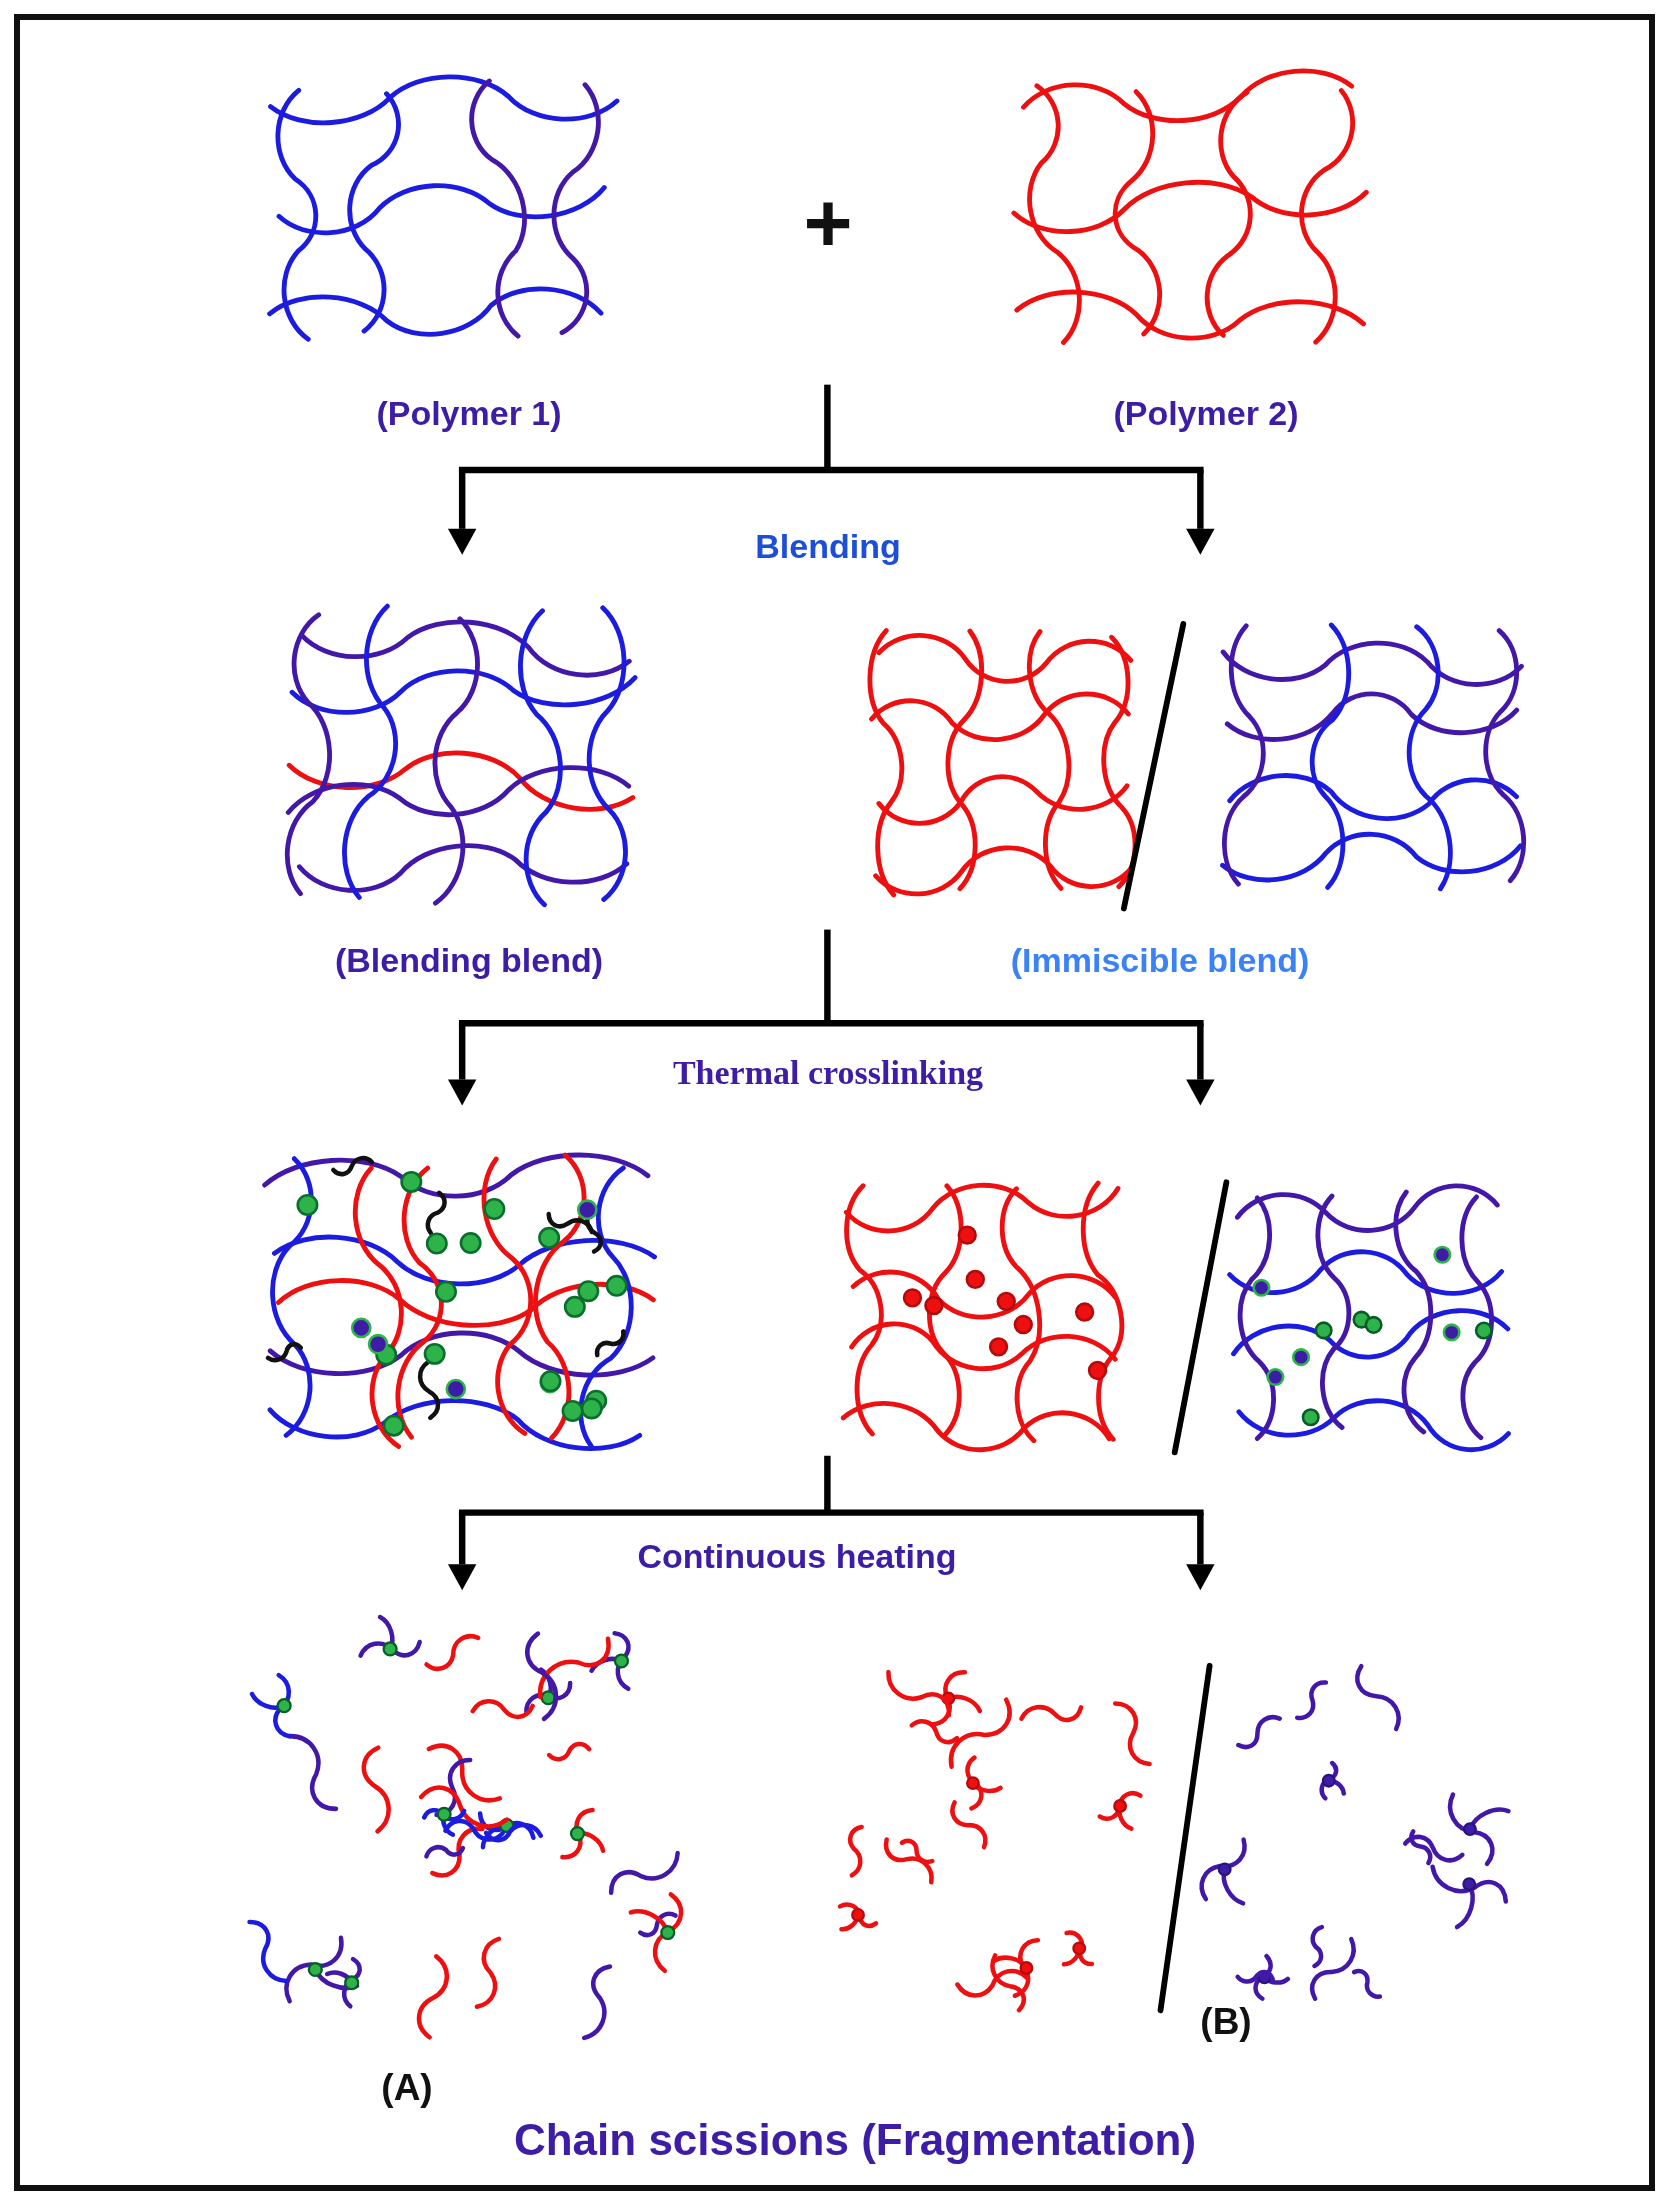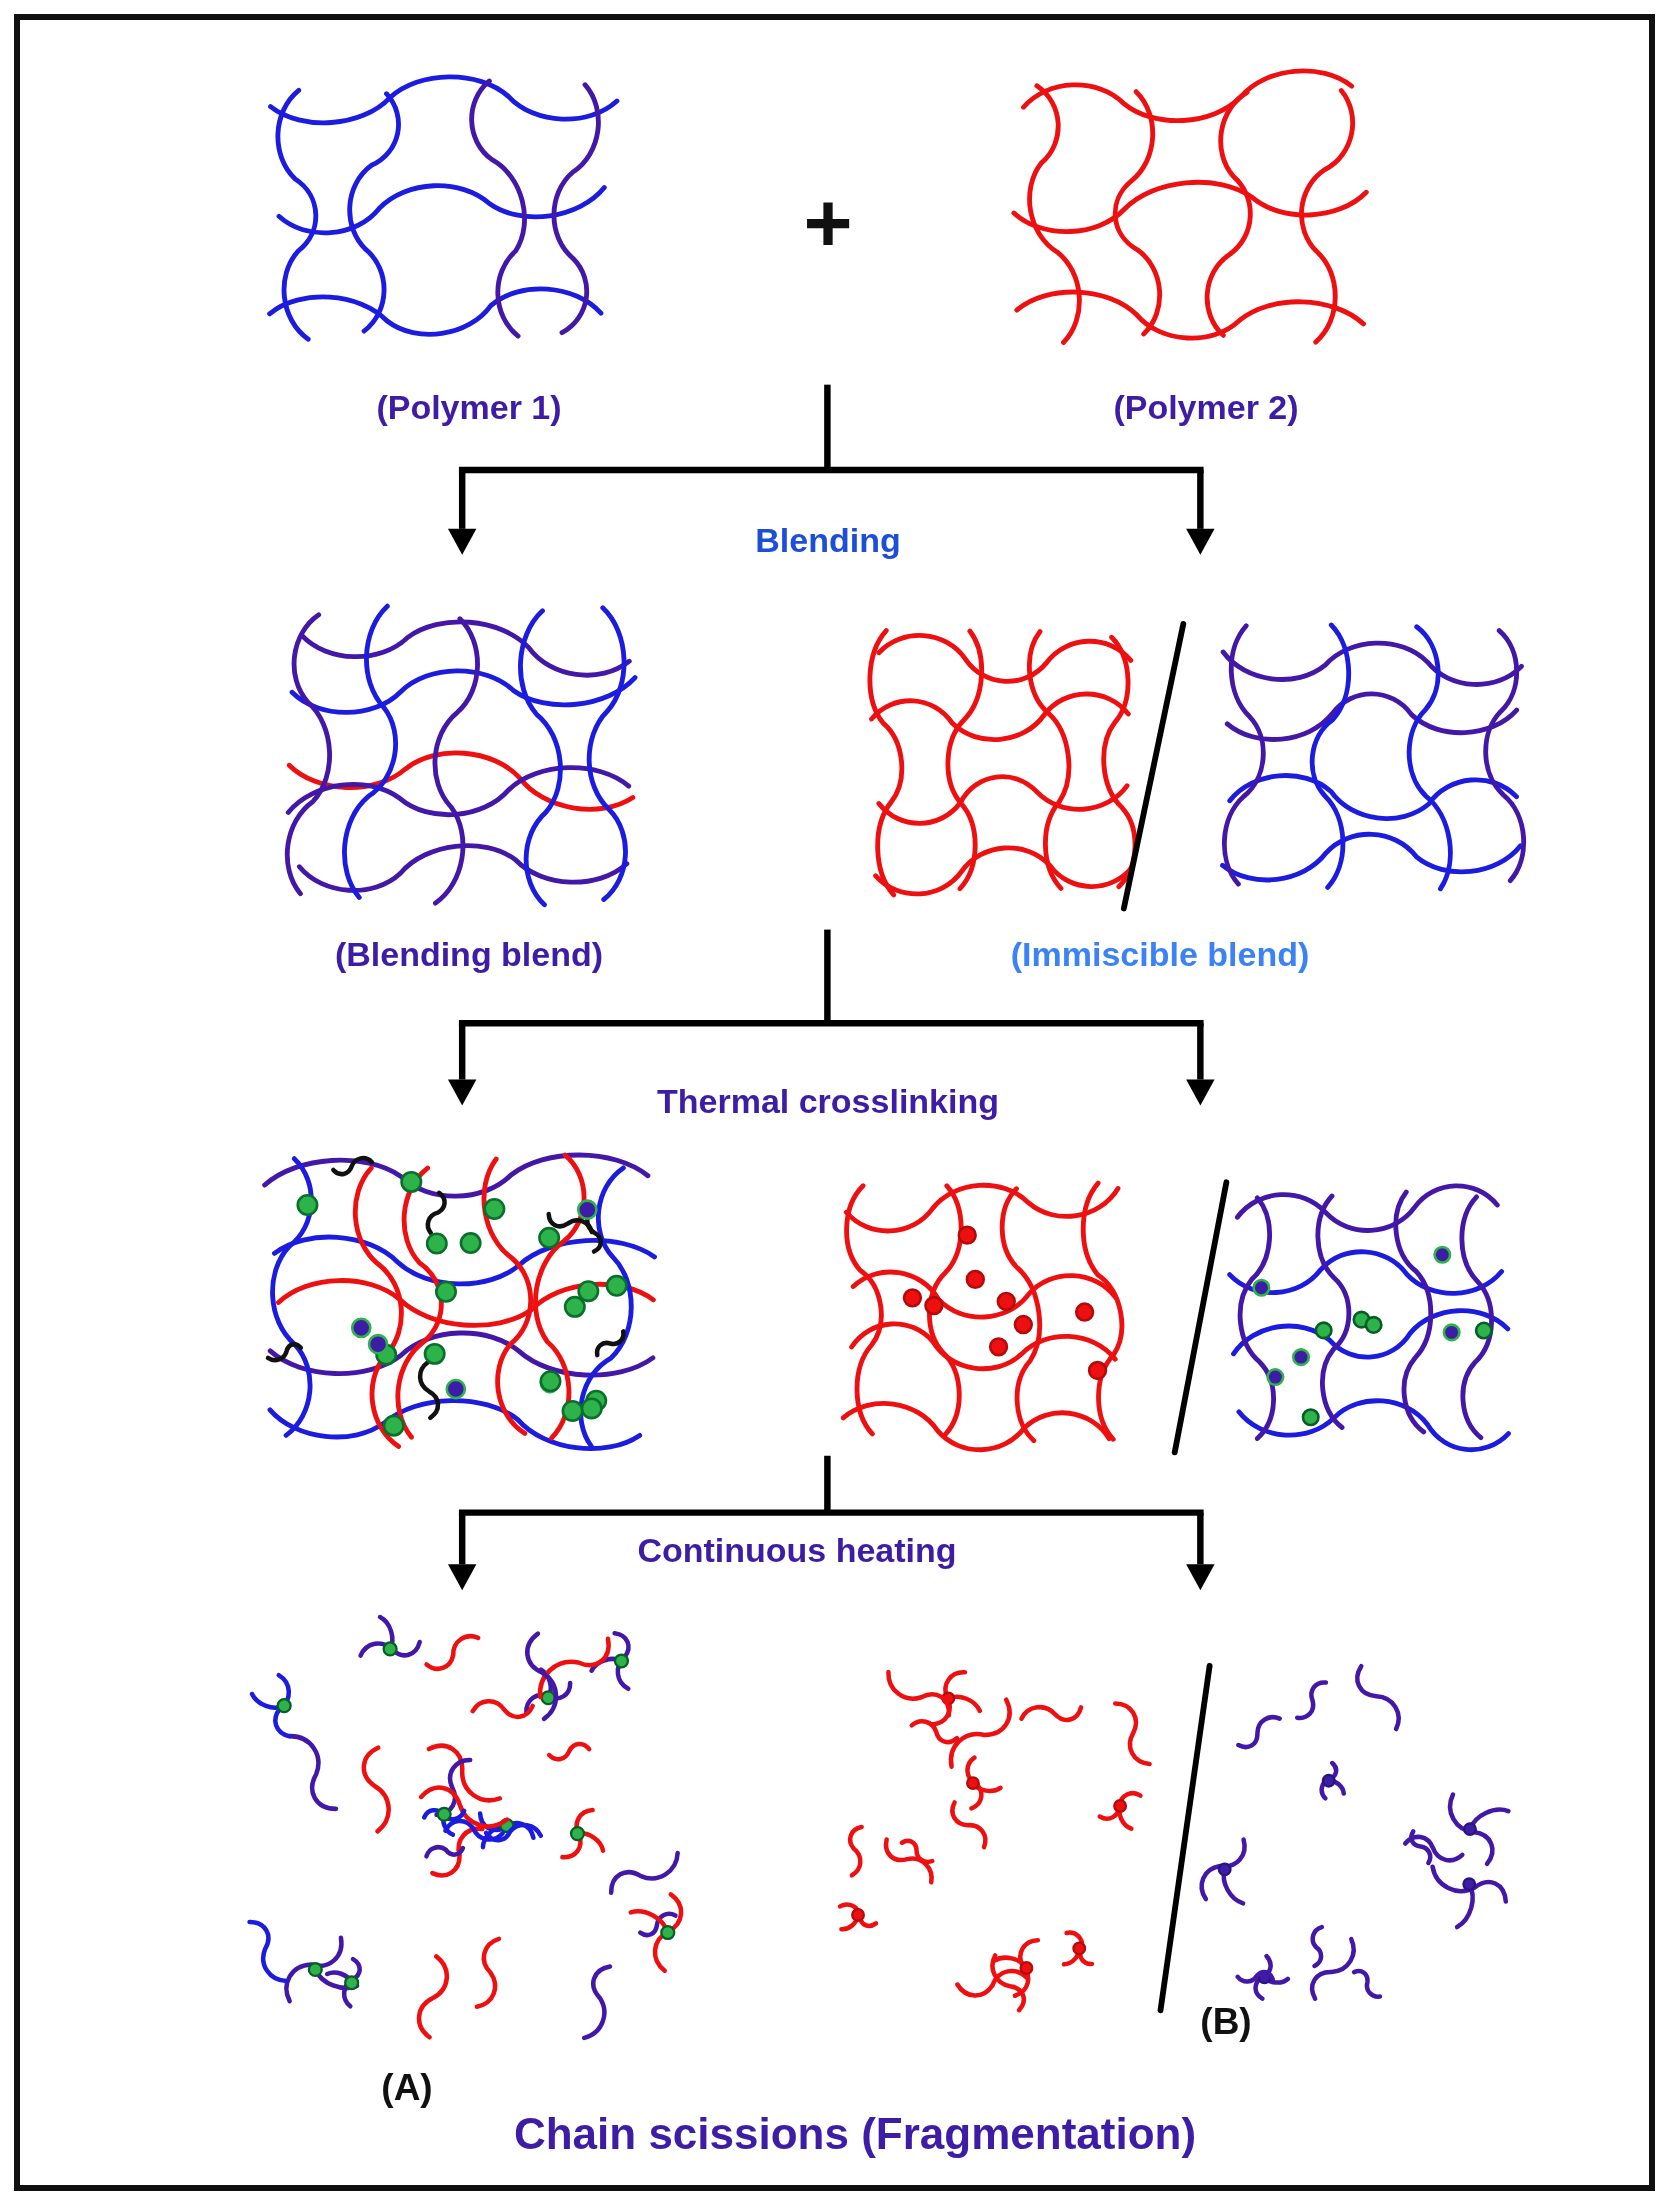--- a/index.html
+++ b/index.html
@@ -4,21 +4,21 @@
 <style>
   *{margin:0;padding:0;box-sizing:border-box;}
   html,body{width:1669px;height:2205px;background:#ffffff;
     font-family:"Liberation Sans",sans-serif;position:relative;overflow:hidden;}
   .frame{position:absolute;left:14.2px;top:14.2px;width:1641px;height:2177px;
     border:6.5px solid #101010;background:transparent;pointer-events:none;}
   .abs{position:absolute;}
   svg.panel{position:absolute;overflow:visible;}
   svg.panel path{stroke-linecap:round;}
   .lbl{position:absolute;transform:translate(-50%,-50%);font-weight:bold;white-space:nowrap;}
-  .purple{font-size:34px;}
+  .purple{font-size:34px;margin-top:6px;}
   .caption{font-size:44px;}
   .ab{font-size:37px;color:#111111;}
   .plus{font-size:84px;font-weight:600;color:#111111;}
 </style>
 </head>
 <body>
 
 <div class="frame"></div>
 
 <svg class="abs" style="left:0;top:0" width="1669" height="2205" viewBox="0 0 2582 3411">
@@ -101,21 +101,21 @@
       <path d="M19.8,278.4C55.1,233.0 133.3,225.8 176.3,264.0C208.7,310.5 284.4,320.2 327.5,283.4C357.9,238.7 425.8,233.0 463.2,272.1" stroke="#1c1ce0" stroke-width="7.5" fill="none"></path>
       <path d="M8.7,378.3C53.8,415.2 133.9,405.5 168.8,358.9C205.4,318.4 275.0,321.3 308.1,364.7C352.8,402.3 433.4,393.9 469.4,347.9" stroke="#1c1ce0" stroke-width="7.5" fill="none"></path>
       <path d="M45.2,7.8C12.4,44.2 14.9,114.3 50.4,148.2C82.2,181.6 77.6,243.4 41.3,271.8C5.2,303.6 1.1,371.3 33.2,407.2" stroke="#4318a8" stroke-width="7.5" fill="none"></path>
       <path d="M176.8,6.6C211.6,42.5 212.9,115.5 179.4,152.6C142.3,178.7 136.1,237.9 167.0,271.0C202.2,305.3 204.4,375.9 171.3,412.3" stroke="#1c1ce0" stroke-width="7.5" fill="none"></path>
       <path d="M308.9,9.4C346.4,37.5 353.5,101.2 323.1,136.8C288.8,170.2 288.5,237.2 322.6,270.8C362.0,301.3 373.5,373.2 345.5,414.5" stroke="#1c1ce0" stroke-width="7.5" fill="none"></path>
       <path d="M436.5,15.3C471.3,45.6 472.7,107.9 439.3,139.8C406.1,173.3 408.1,238.2 443.2,269.6C479.9,300.0 485.1,366.1 453.6,401.8" stroke="#4318a8" stroke-width="7.5" fill="none"></path>
     </g>
   </svg>
 <div class="lbl purple" style="left: 469px; top: 954px; color: rgb(61, 29, 166);">(Blending blend)</div>
 <div class="lbl purple" style="left: 1160px; top: 954px; color: #3b82f6;">(Immiscible blend)</div>
-<div class="lbl purple" style="left: 828px; top: 1101px; color: rgb(61, 29, 166);">Thermal crosslinking</div>
+<div class="lbl purple" style="left: 828px; top: 1067px; color: rgb(61, 29, 166); font-family: Liberation Serif, serif;">Thermal crosslinking</div>
 
 <svg class="panel" style="left:259px;top:1150px" width="401" height="304" viewBox="0 0 620 470">
     <path d="M8.8,54.2C58.9,9.0 164.2,2.4 219.5,41.0C262.6,82.4 347.7,81.2 389.6,38.6C442.8,-3.1 548.6,-2.5 601.3,39.8" stroke="#4318a8" stroke-width="7.5" fill="none"></path>
     <path d="M23.8,159.8C74.3,121.2 169.5,127.9 214.2,173.2C260.2,216.3 354.4,218.6 402.4,177.8C452.2,132.7 556.8,126.5 611.6,165.3" stroke="#1c1ce0" stroke-width="7.5" fill="none"></path>
     <path d="M30.1,235.8C75.8,192.6 169.4,190.1 217.4,230.9C264.8,276.9 366.5,285.1 420.7,247.3C464.5,201.6 559.0,193.7 609.7,231.7" stroke="#ee1010" stroke-width="7.5" fill="none"></path>
     <path d="M17.3,310.6C66.4,354.3 167.4,357.8 219.4,317.5C263.7,274.0 355.2,271.0 402.3,311.4C451.9,355.9 555.3,360.9 609.0,321.4" stroke="#4318a8" stroke-width="7.5" fill="none"></path>
     <path d="M17.0,401.7C56.9,448.3 145.8,458.1 194.8,421.2C245.3,378.1 348.0,375.9 400.2,416.8C441.9,464.6 536.1,476.8 588.6,441.3" stroke="#1c1ce0" stroke-width="7.5" fill="none"></path>
     <path d="M54.6,13.4C92.6,49.6 88.7,117.3 46.8,148.8C9.0,189.1 13.3,265.0 55.4,300.7C91.8,339.6 85.1,409.9 41.9,441.2" stroke="#1c1ce0" stroke-width="7.5" fill="none"></path>
     <path d="M173.5,28.0C136.4,68.1 142.0,142.5 184.7,176.7C227.2,209.1 232.5,279.7 195.2,317.9C160.8,358.8 171.1,429.0 215.9,458.3" stroke="#ee1010" stroke-width="7.5" fill="none"></path>
     <path d="M260.7,27.9C217.8,61.3 211.7,134.8 248.5,174.8C290.1,202.9 293.5,263.5 255.2,296.0C210.7,327.8 200.9,401.7 235.7,443.9" stroke="#ee1010" stroke-width="7.5" fill="none"></path>

